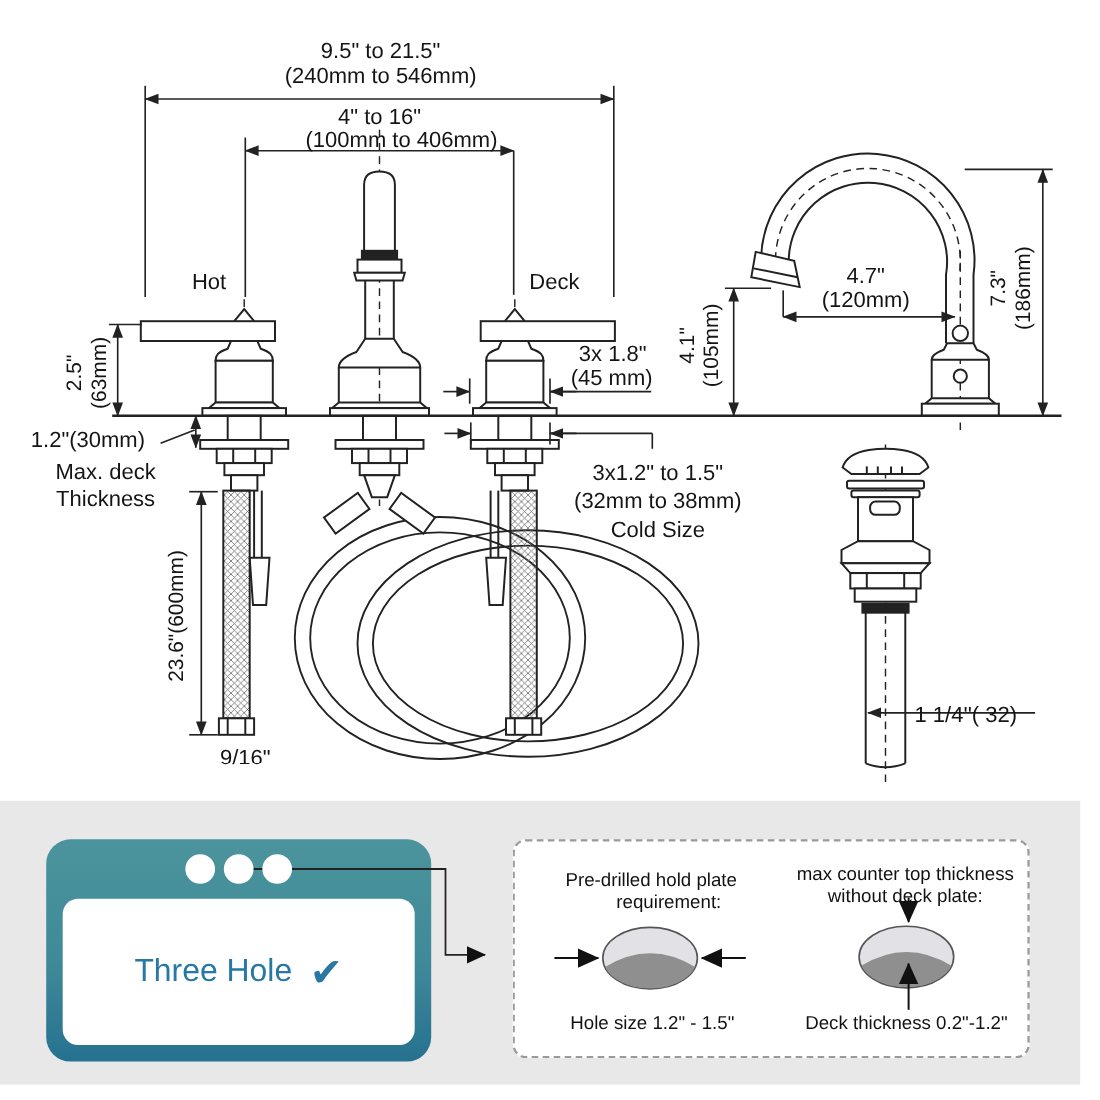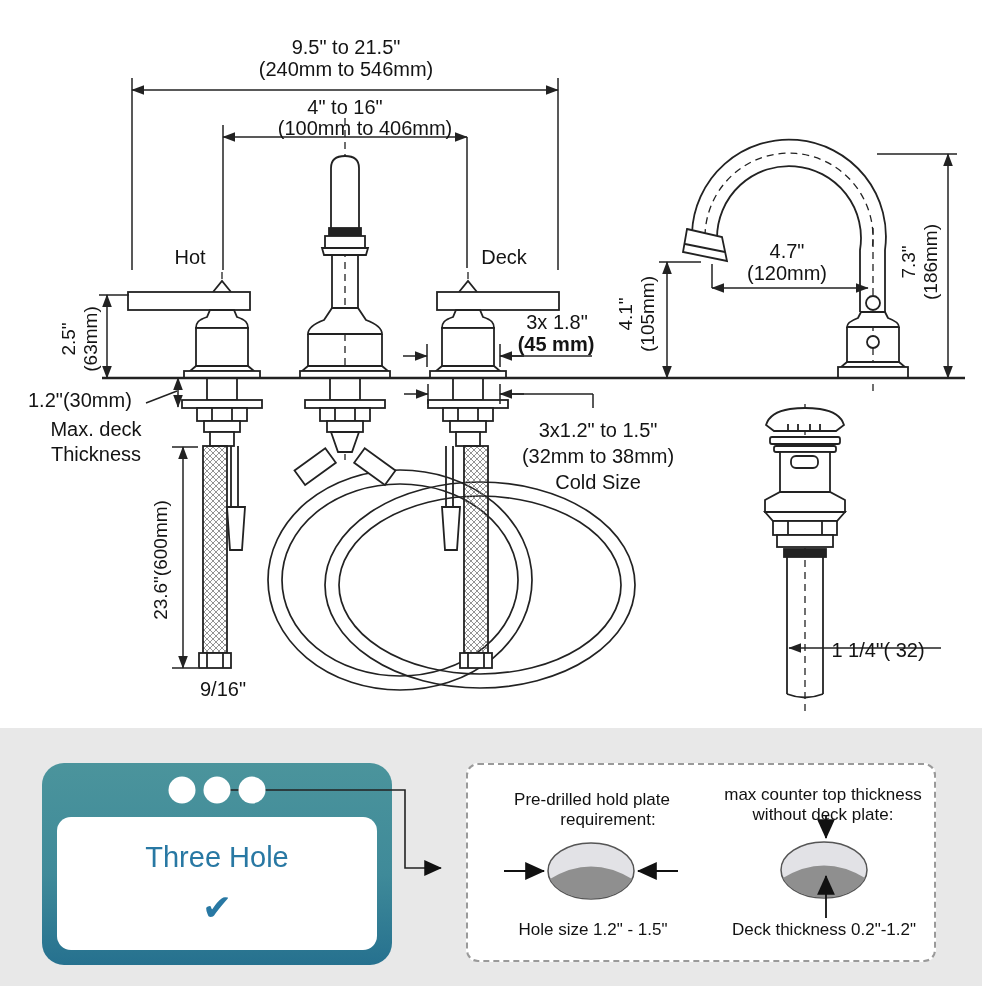--- a/index.html
+++ b/index.html
@@ -3,26 +3,26 @@
 <meta charset="utf-8">
 <style>
   html,body{margin:0;padding:0;background:#fff;}
   .stage{position:relative;width:1000px;height:1000px;background:#fff;overflow:hidden;
          font-family:"Liberation Sans","DejaVu Sans",sans-serif;color:#141414;}
   svg{position:absolute;left:0;top:0;}
   .lbl{position:absolute;white-space:nowrap;font-size:19px;line-height:22px;color:#141414;}
   .lbl.c{transform:translateX(-50%);text-align:center;}
   .lbl.rot{transform:translate(-50%,-50%) rotate(-90deg);text-align:center;}
   .lbl.big{font-size:20px;}
-  .lbl.bold{font-weight:bold;}
+  .lbl.bold{font-weight:normal;}
   .panel-bg{position:absolute;left:0;top:728px;width:982px;height:258px;background:#e8e8e8;}
   .card{position:absolute;left:42px;top:763px;width:350px;height:202px;border-radius:22px;
         background:linear-gradient(180deg,#4b949c 0%,#3f8a99 55%,#26718f 100%);}
   .card-inner{position:absolute;left:15px;top:54px;width:320px;height:133px;background:#fff;
-        border-radius:14px;display:flex;align-items:center;justify-content:center;gap:16px;flex-direction:column;}
+        border-radius:14px;display:flex;align-items:center;justify-content:center;gap:16px;}
   .card-label{font-size:29px;color:#2878a3;}
   .card-check{font-size:36px;color:#2878a3;line-height:1;}
   .dashed-box{position:absolute;left:466px;top:763px;width:470px;height:199px;background:#fff;
         border:2px dashed #9a9a9a;border-radius:12px;box-sizing:border-box;}
   .plbl{position:absolute;white-space:nowrap;font-size:17px;color:#111;transform:translateX(-50%);text-align:center;}
 </style>
 </head>
 <body>
 
 <div class="stage">

